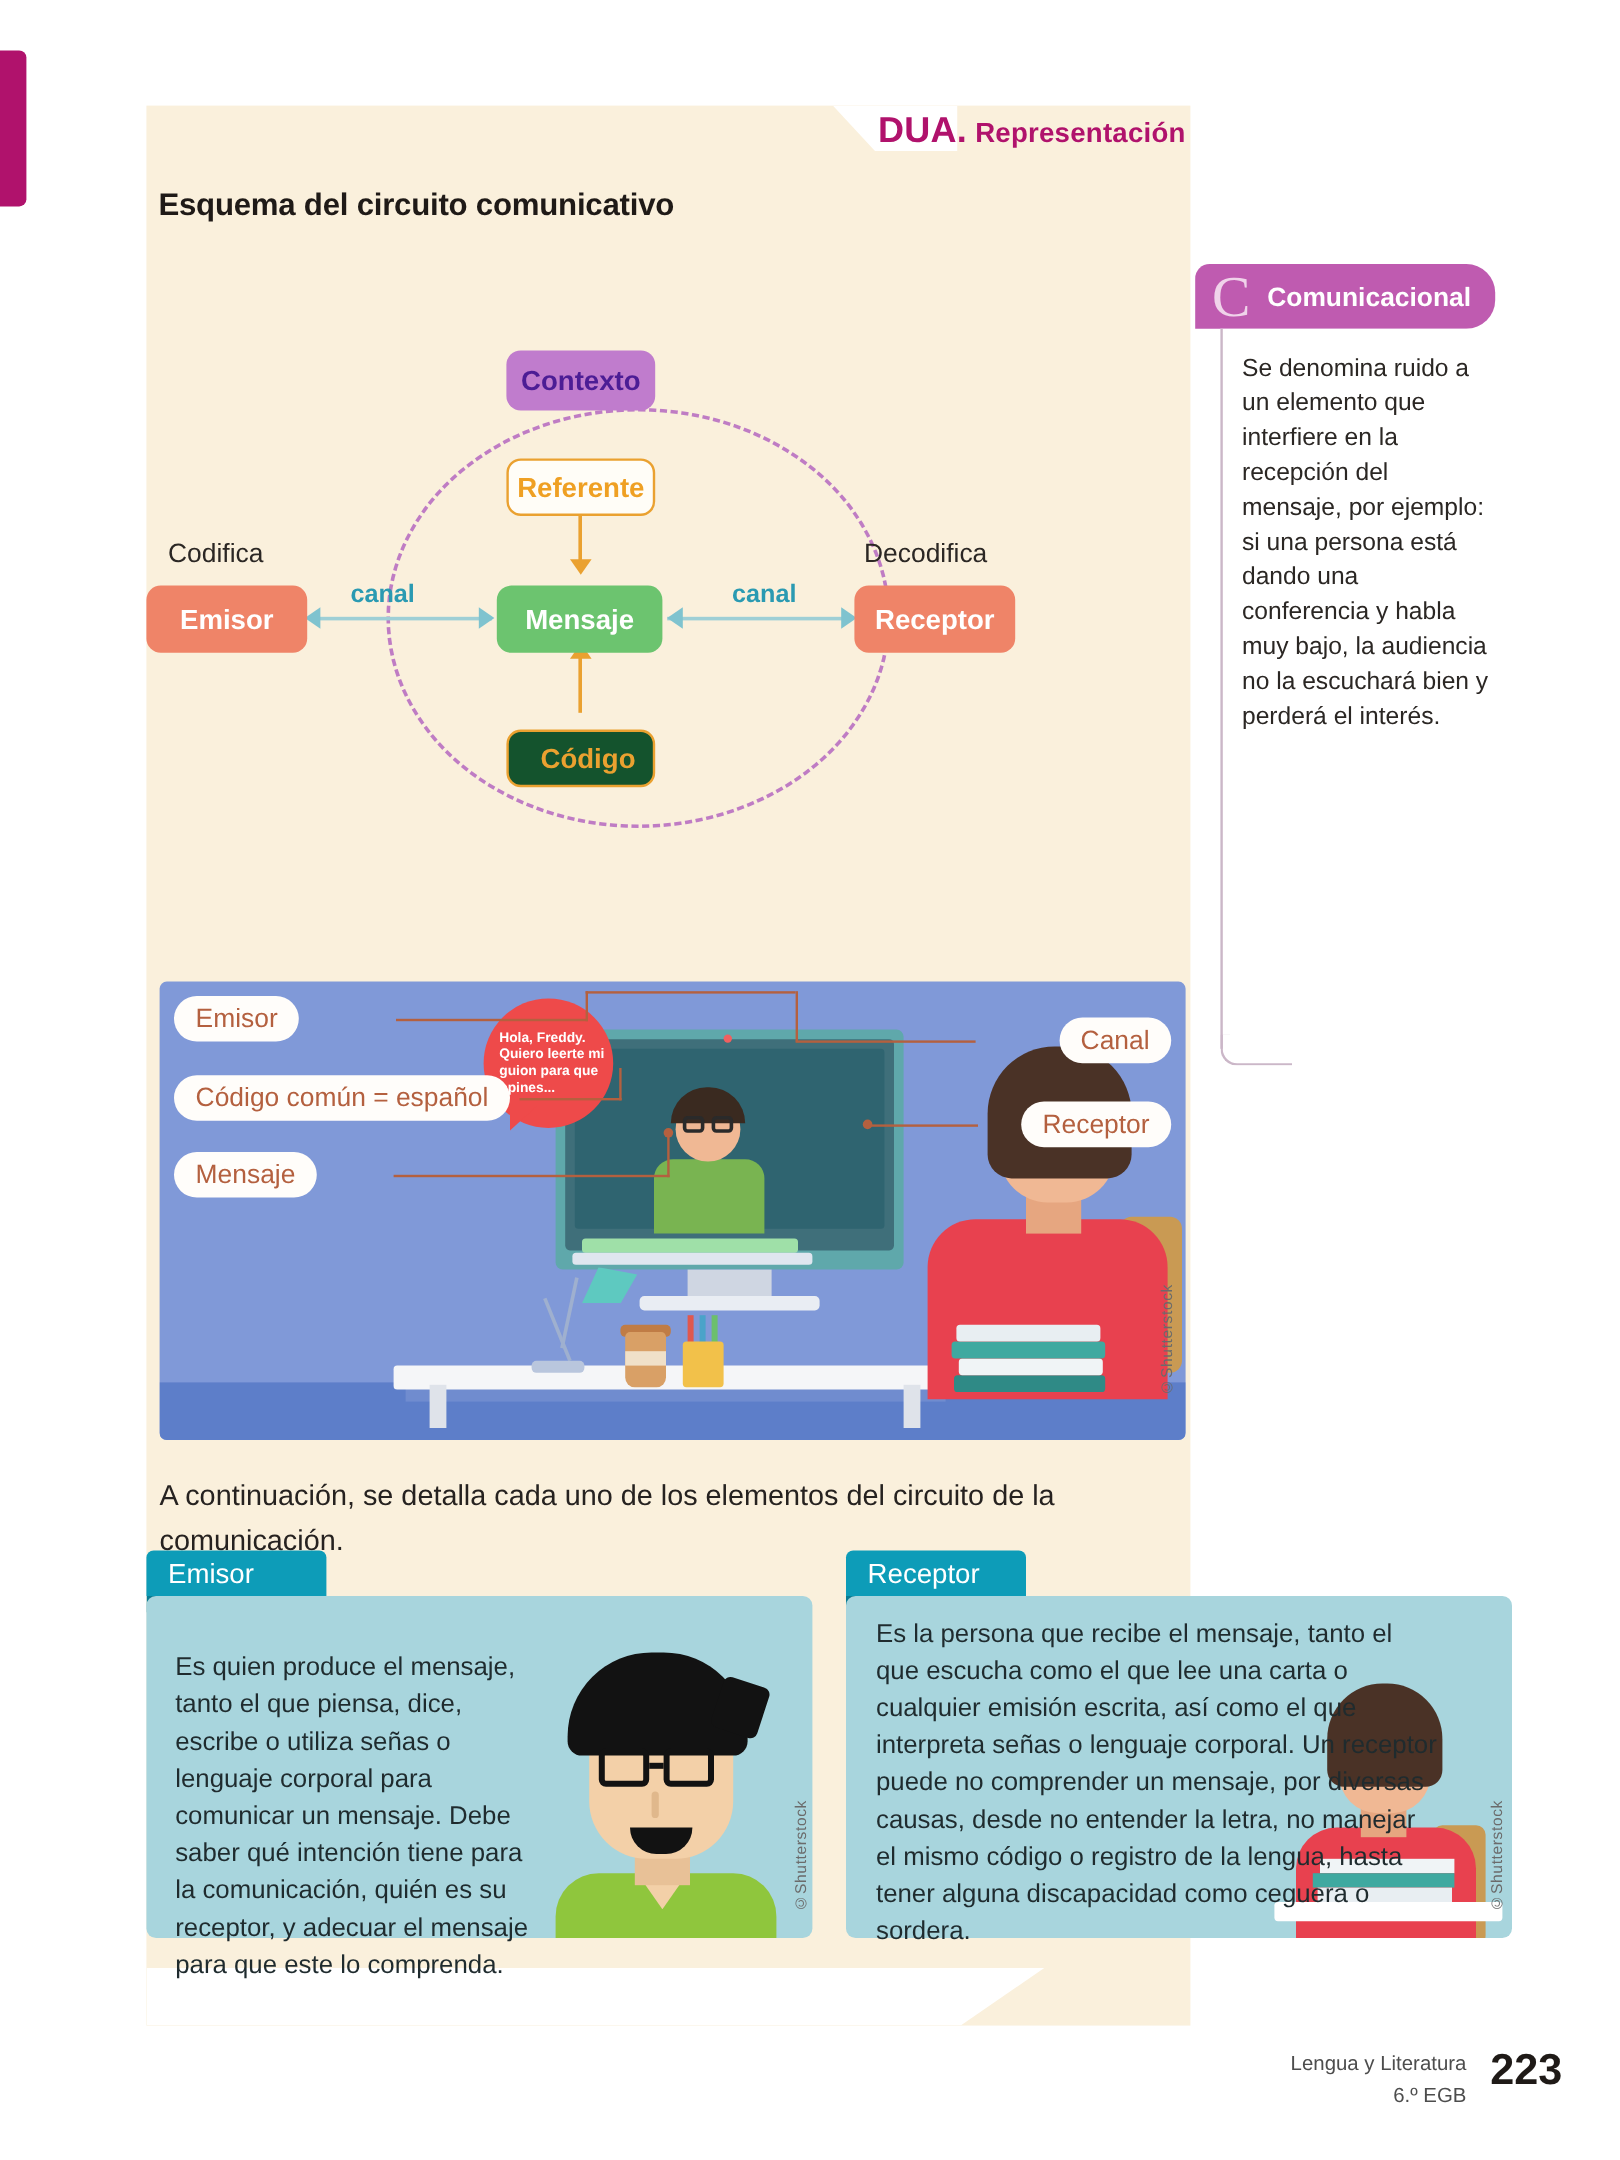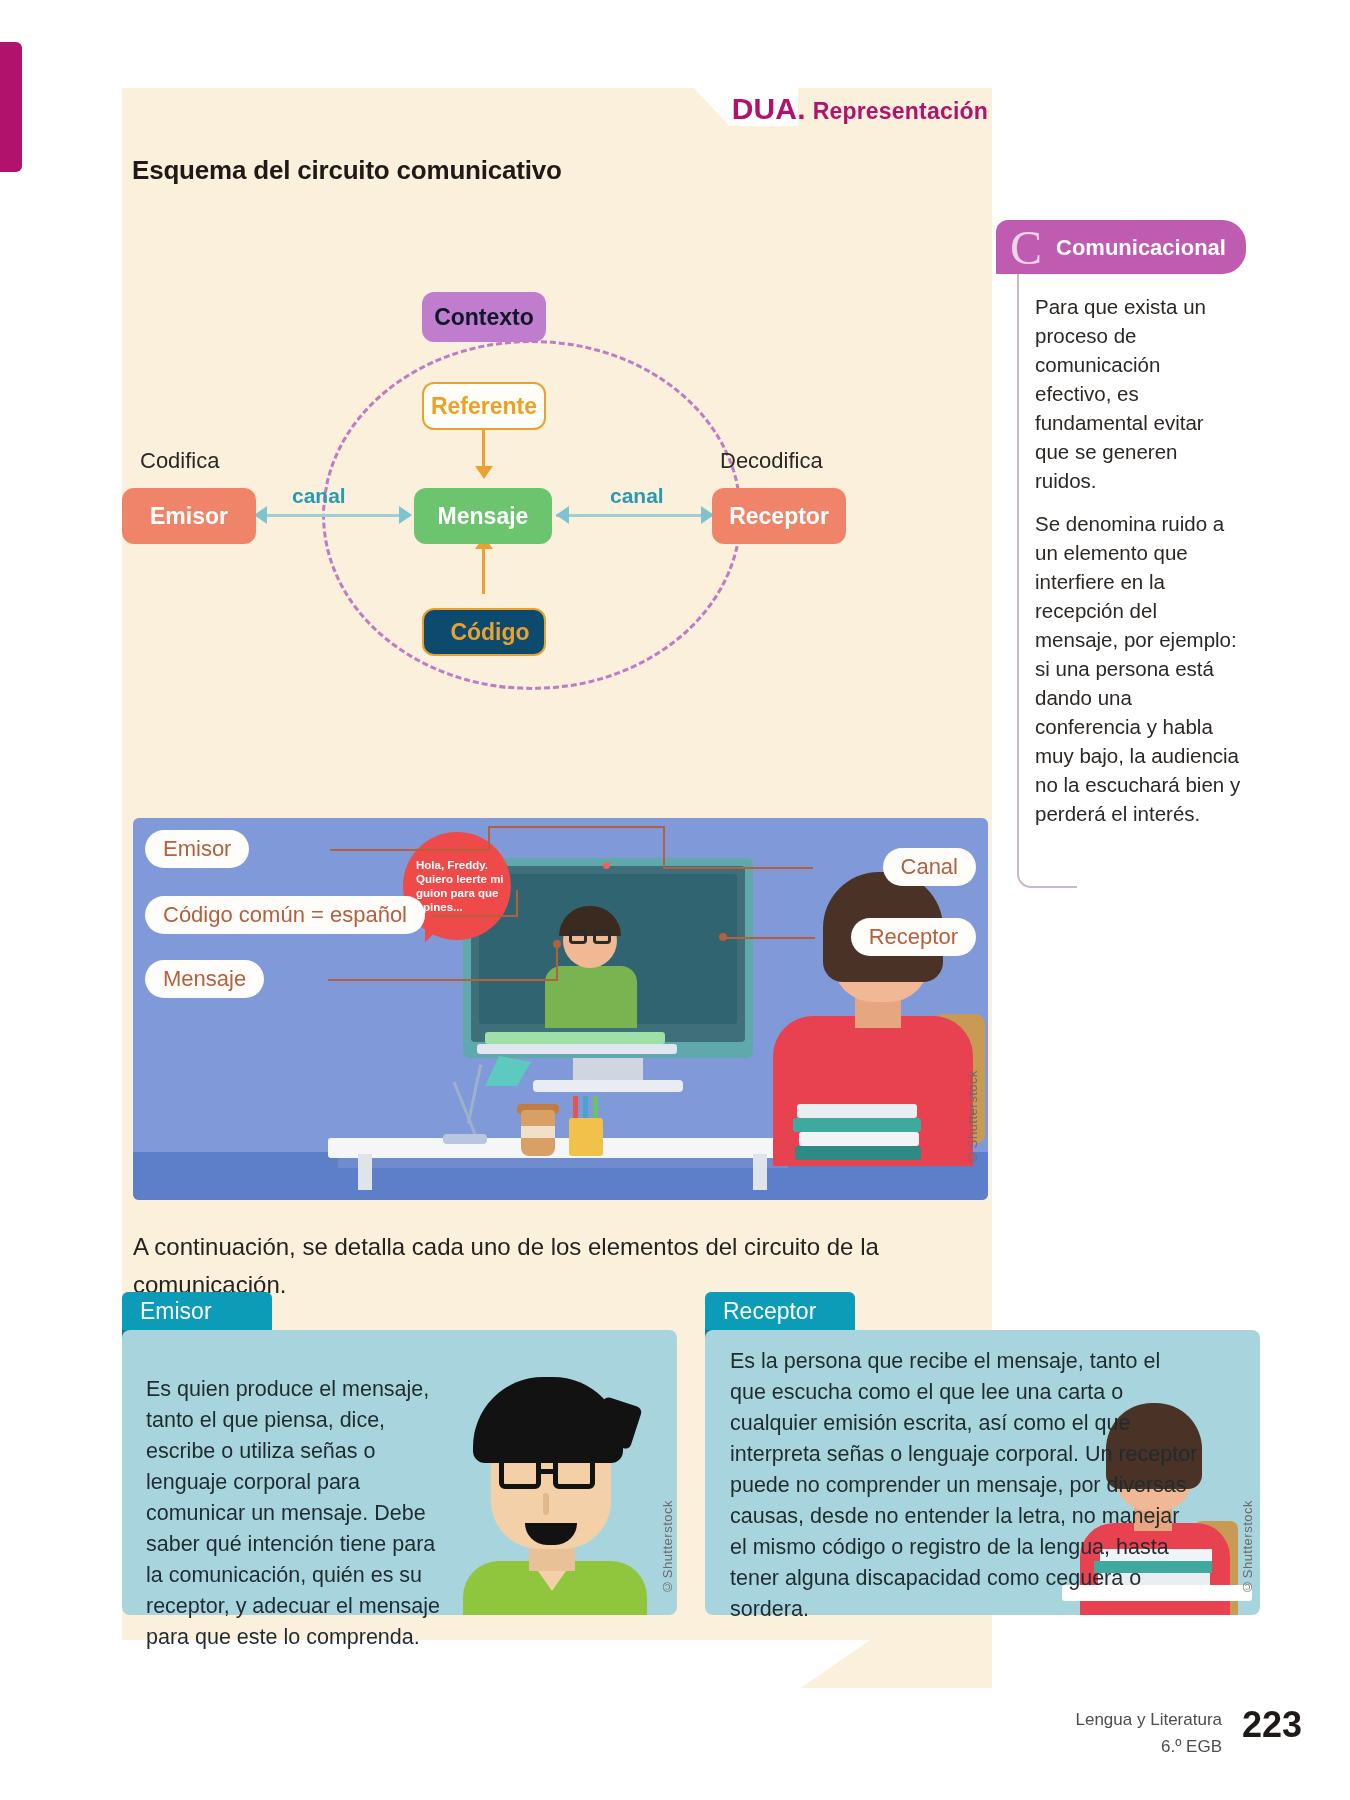--- a/index.html
+++ b/index.html
@@ -59,25 +59,25 @@
   
   .diagram { position: absolute; left: 122px; top: 320px; width: 870px; height: 390px; }
   .ellipse {
     position: absolute; left: 200px; top: 20px; width: 420px; height: 350px;
     border: 3.2px dashed #bf7cc4; border-radius: 50%;
   }
   .node {
     position: absolute; display: flex; align-items: center; justify-content: center;
     border-radius: 12px; font-weight: 700; font-size: 23px; white-space: nowrap;
   }
-  .n-contexto { left: 300px; top: -28px; width: 124px; height: 50px; background: #c07ccd; color: #0f172a; }
+  .n-contexto { left: 300px; top: -28px; width: 124px; height: 50px; background: #c07ccd; color: #4c1d95; }
   .n-referente{ left: 300px; top: 62px; width: 124px; height: 48px; background: #fffdf7;
                 color: #efa023; border: 2.4px solid #eaa130; }
   .n-mensaje  { left: 292px; top: 168px; width: 138px; height: 56px; background: #6cc46f; color: #fff; }
-  .n-codigo   { left: 300px; top: 288px; width: 124px; height: 48px; background: #0c4a6e;
+  .n-codigo   { left: 300px; top: 288px; width: 124px; height: 48px; background: #14532d;
                 color: #eaa130; border: 2.4px solid #eaa130; padding-left: 12px; }
   .n-emisor   { left: 0px;   top: 168px; width: 134px; height: 56px; background: #ef8468; color: #fff; }
   .n-receptor { left: 590px; top: 168px; width: 134px; height: 56px; background: #ef8468; color: #fff; }
 
   .cap {
     position: absolute; font-size: 22px; color: #2b2724; font-weight: 300; white-space: nowrap;
   }
   .cap-codifica  { left: 18px;  top: 128px; }
   .cap-decodifica{ left: 598px; top: 128px; }
 
@@ -316,21 +316,20 @@
     <div class="node n-codigo">Código</div>
     <div class="node n-emisor">Emisor</div>
     <div class="node n-receptor">Receptor</div>
   </div>
 
   <div class="side-tab"></div>
   <div class="side-c-icon">C</div>
   <div class="side-tab-label">Comunicacional</div>
   <div class="side-body">
     <div class="side-body-inner">
-      <div class="side-p">Para que exista un proceso de comunicación efectivo, es fundamental evitar que se generen ruidos.</div>
       <div class="side-p">Se denomina ruido a un elemento que interfiere en la recepción del mensaje, por ejemplo: si una persona está dando una conferencia y habla muy bajo, la audiencia no la escuchará bien y perderá el interés.</div>
     </div>
   </div>
   <div class="side-hook"></div>
 
   <div class="illu">
     <div class="desk-floor"></div>
     <div class="desk-shadow"></div>
     <div class="desk-top"></div>
     <div class="desk-leg-l"></div>

